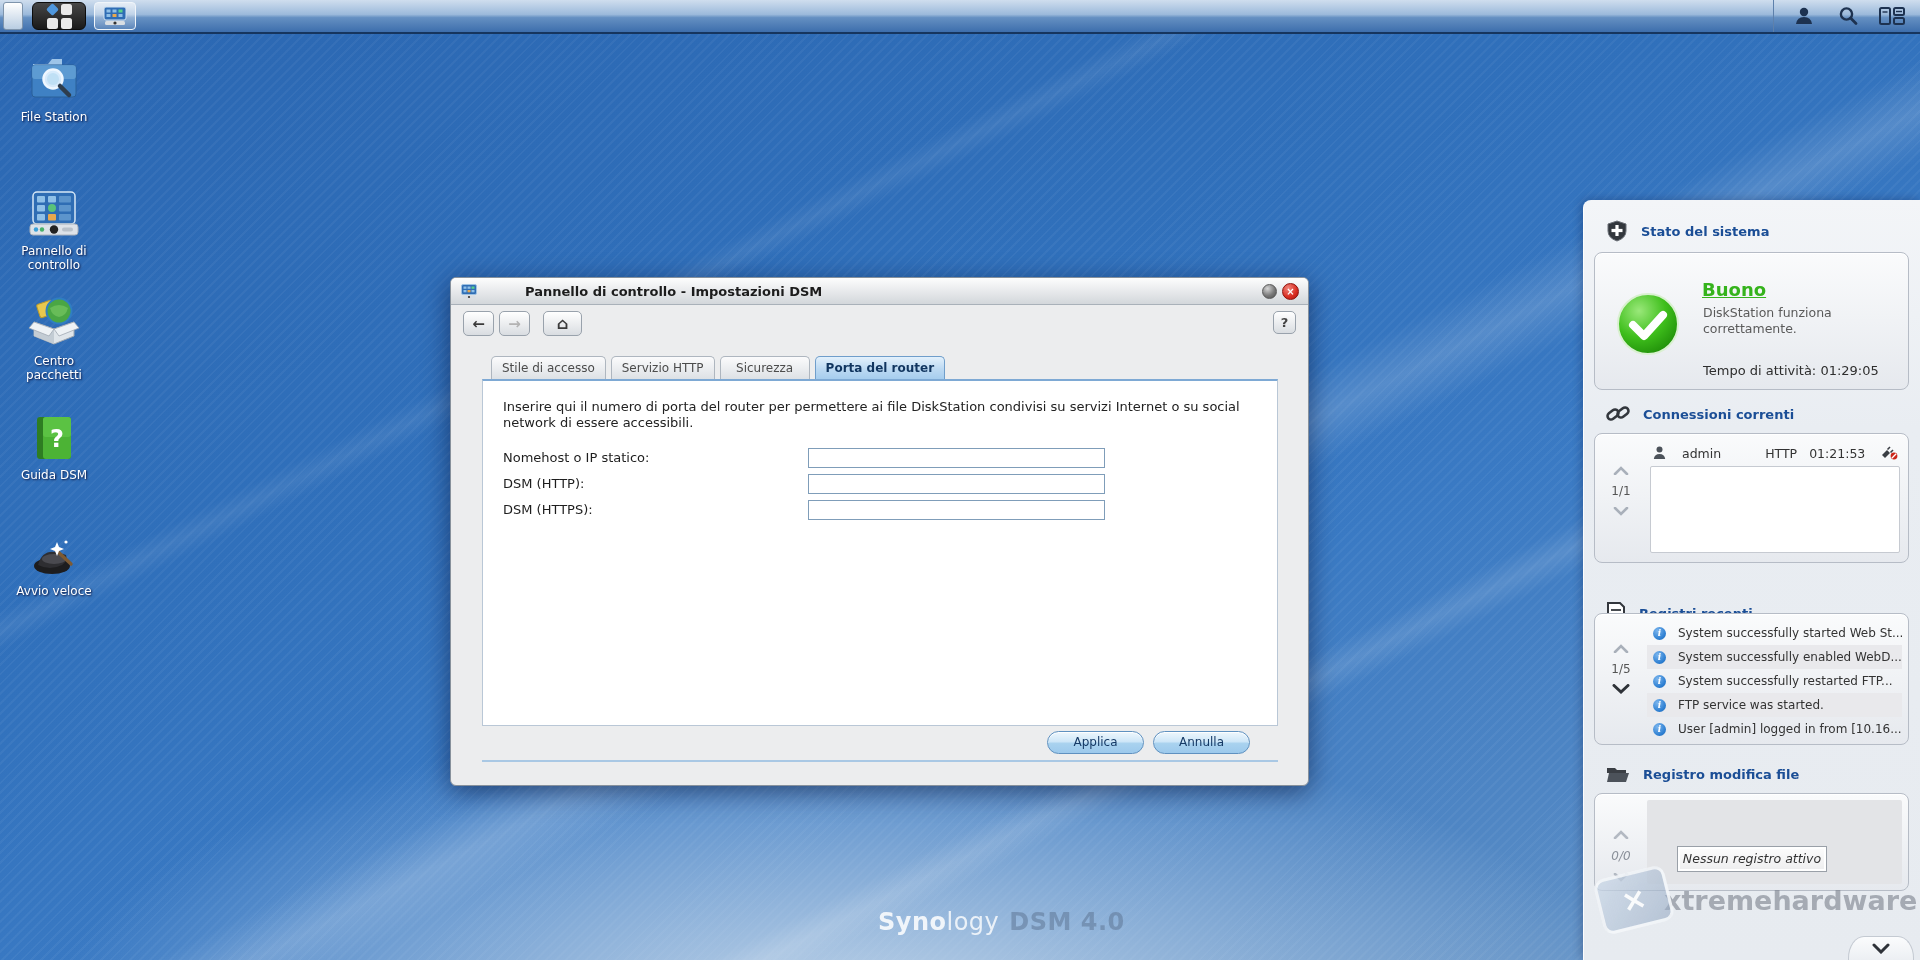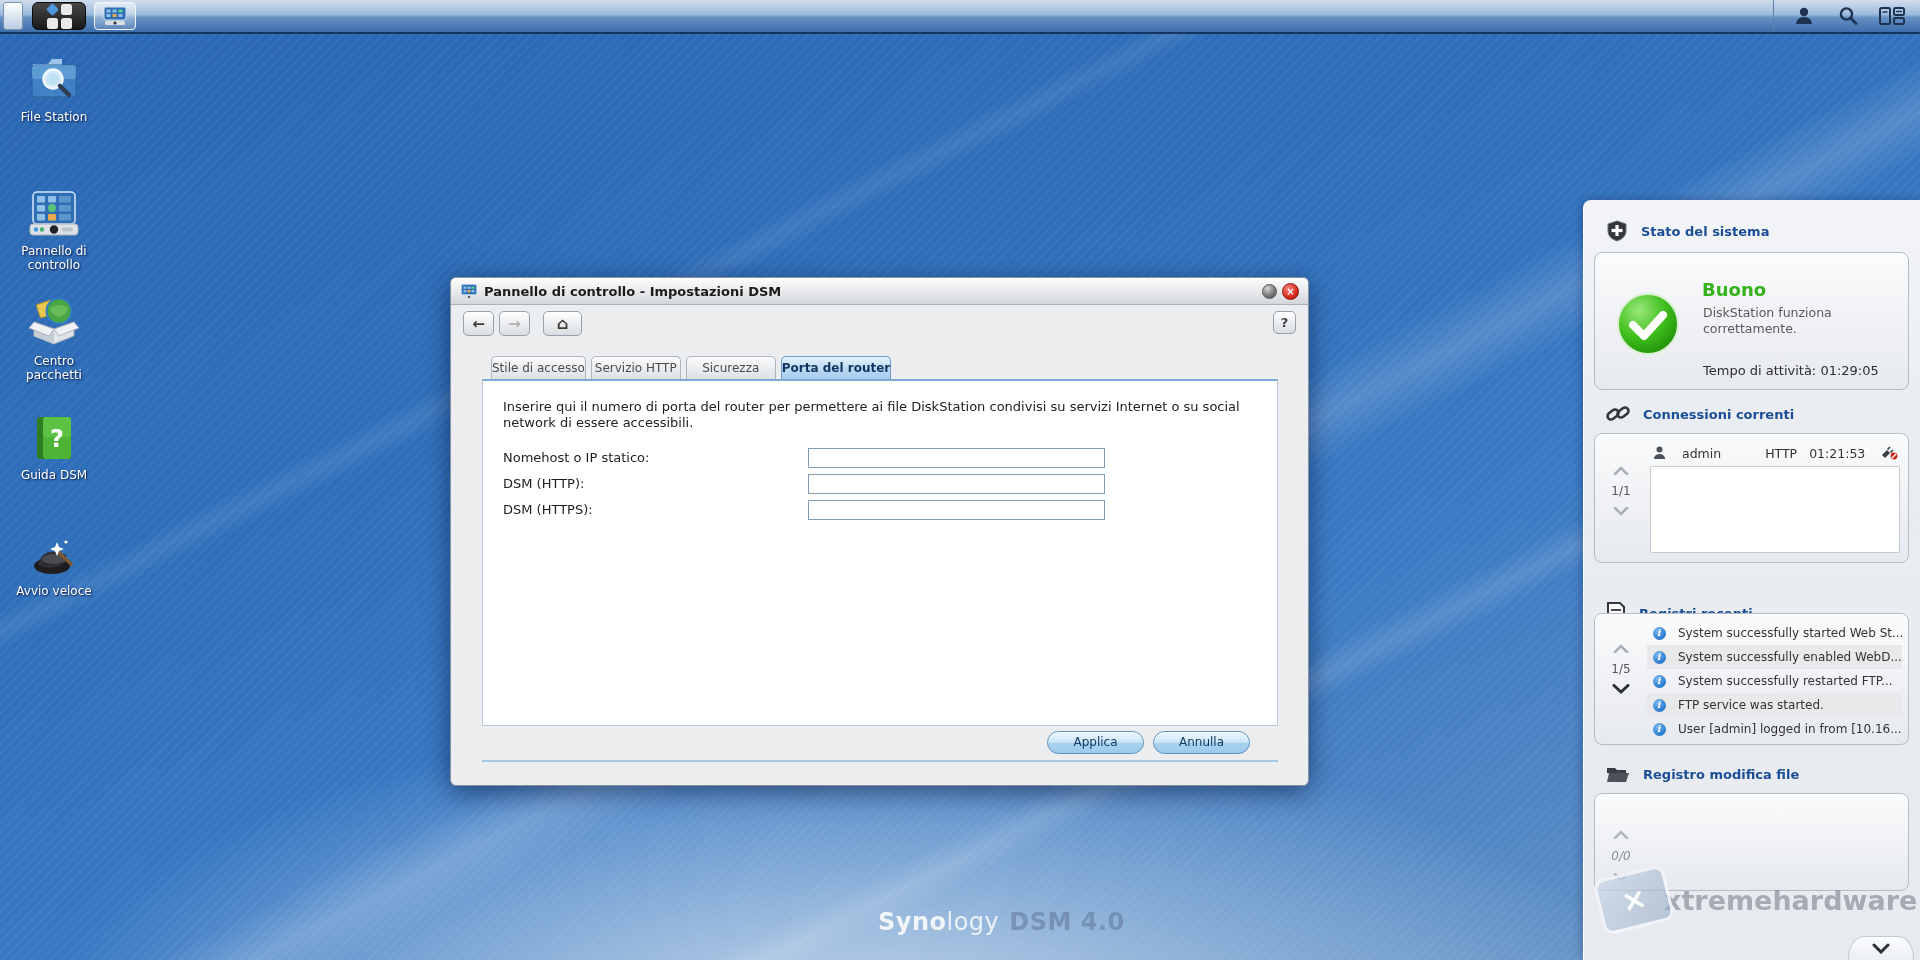--- a/index.html
+++ b/index.html
@@ -54,21 +54,21 @@
   
   .dialog {
     position:absolute; left:450px; top:277px; width:859px; height:509px;
     background:#ecedee; border:1px solid #87919c; border-radius:6px;
     box-shadow:0 6px 26px rgba(0,8,40,0.5);
   }
   .titlebar {
     position:absolute; left:0; top:0; right:0; height:27px;
     background:linear-gradient(to bottom,#fdfdfd,#d3d7db);
     border-bottom:1px solid #a9b1b9; border-radius:5px 5px 0 0;
-    display:flex; align-items:center; padding-left:10px;
+    display:flex; align-items:center; padding-left:10px;gap:41px;
   }
   .titlebar .ttl { margin-left:7px; font-size:13px; font-weight:bold; color:#1c1c1c; }
   .win-min {
     position:absolute; right:31px; top:6px; width:15px; height:15px; border-radius:50%;
     background:radial-gradient(circle at 35% 28%, #d6d6d6, #7a7a7a 55%, #4c4c4c 100%);
     border:1px solid #5a5a5a;
   }
   .win-close {
     position:absolute; right:9px; top:5px; width:17px; height:17px; border-radius:50%;
     background:radial-gradient(circle at 35% 28%, #f0857c, #d92c20 60%, #a81710 100%);
@@ -85,21 +85,21 @@
   .tb-back{width:31px;} .tb-fwd{width:31px; color:#b3b3b3;} .tb-home{width:39px; margin-left:8px; font-size:16px;}
   .help-btn {
     position:absolute; right:12px; top:33px; width:23px; height:23px; border-radius:5px;
     border:1px solid #99a2ac; background:linear-gradient(to bottom,#ffffff,#d9dde1);
     font-size:13px; font-weight:bold; color:#444; text-align:center; line-height:21px;
   }
 
   .content { position:absolute; left:31px; top:78px; width:796px; }
   .tabs { display:flex; gap:5px; padding-left:9px; height:23px; }
   .tab {
-    min-width:90px; padding:0 0; height:23px; border:1px solid #aeb6bf; border-bottom:none;
+    min-width:90px; padding:0 10px; height:23px; border:1px solid #aeb6bf; border-bottom:none;
     border-radius:5px 5px 0 0; background:linear-gradient(to bottom,#fbfbfc,#dde1e5);
     font-size:12px; color:#4c4c4c; display:flex; align-items:center; justify-content:center;
   }
   .tab.active {
     border-color:#6f9ecb; background:linear-gradient(to bottom,#e3f1fc 0%,#bcd9f2 55%,#a6cdee 100%);
     color:#11355f; font-weight:bold;
   }
   .panel {
     height:347px; background:#ffffff; border:1px solid #b9c7d6; border-top:2px solid #7ea9d4;
     padding:18px 20px; position:relative;
@@ -129,21 +129,21 @@
   .card {
     position:absolute; left:10px; width:315px; border:1px solid #b6bcc6; border-radius:8px;
     background:linear-gradient(to bottom,#fafbfc,#e6e9ee);
     box-shadow:inset 0 1px 0 rgba(255,255,255,.9);
   }
   .wh-1{top:20px;} .c-1{top:52px; height:138px;}
   .wh-2{top:203px;} .c-2{top:233px; height:130px;}
   .wh-3{top:383px;margin-top:19px;} .c-3{top:413px; height:132px;}
   .wh-4{top:563px;} .c-4{top:593px; height:98px;font-style:italic;}
 
-  .status-good { position:absolute; left:107px; top:26px; font-size:18px; font-weight:bold; color:#35b31c; }
+  .status-good { position:absolute; left:107px; top:26px; font-size:18px; font-weight:bold; color:#35b31c;text-decoration:underline; }
   .status-msg { position:absolute; left:108px; top:52px; width:150px; font-size:12.5px; color:#5a5a5a; line-height:16px; }
   .uptime { position:absolute; left:108px; top:110px; font-size:13px; color:#2e2e2e; }
   .green-check { position:absolute; left:20px; top:38px; }
 
   .pager { position:absolute; left:0; top:0; width:52px; height:100%; display:flex; flex-direction:column; align-items:center; }
   .pager .pg-num { font-size:12px; color:#555; }
   .conn-row { position:absolute; left:58px; top:9px; right:10px; height:20px; display:flex; align-items:center; font-size:12.5px; color:#333; }
   .conn-row .u { margin-left:16px; }
   .conn-row .p { margin-left:44px; }
   .conn-row .t { margin-left:12px; }
@@ -481,20 +481,23 @@
     <div class="card c-4">
       <div class="pager">
         <svg style="margin-top:36px" width="16" height="9" viewBox="0 0 16 9">
             <polyline points="2,8 8,2 14,8" fill="none" stroke="#b3b9c2" stroke-width="2.6" stroke-linecap="round"></polyline>
           </svg>
         <span class="pg-num" style="margin-top:10px; color:#8a9099;">0/0</span>
         <svg style="margin-top:10px" width="16" height="9" viewBox="0 0 16 9">
             <polyline points="2,1 8,7 14,1" fill="none" stroke="#b3b9c2" stroke-width="2.6" stroke-linecap="round"></polyline>
           </svg>
       </div>
+      <div class="empty-area">
+        <div class="empty-btn">Nessun registro attivo</div>
+      </div>
     </div>
 
     <div class="collapse-tab">
       <svg width="20" height="11" viewBox="0 0 20 11">
           <polyline points="3,2 10,9 17,2" fill="none" stroke="#2e3238" stroke-width="3" stroke-linecap="round"></polyline>
         </svg>
     </div>
   </div>
 
   <div class="watermark">

